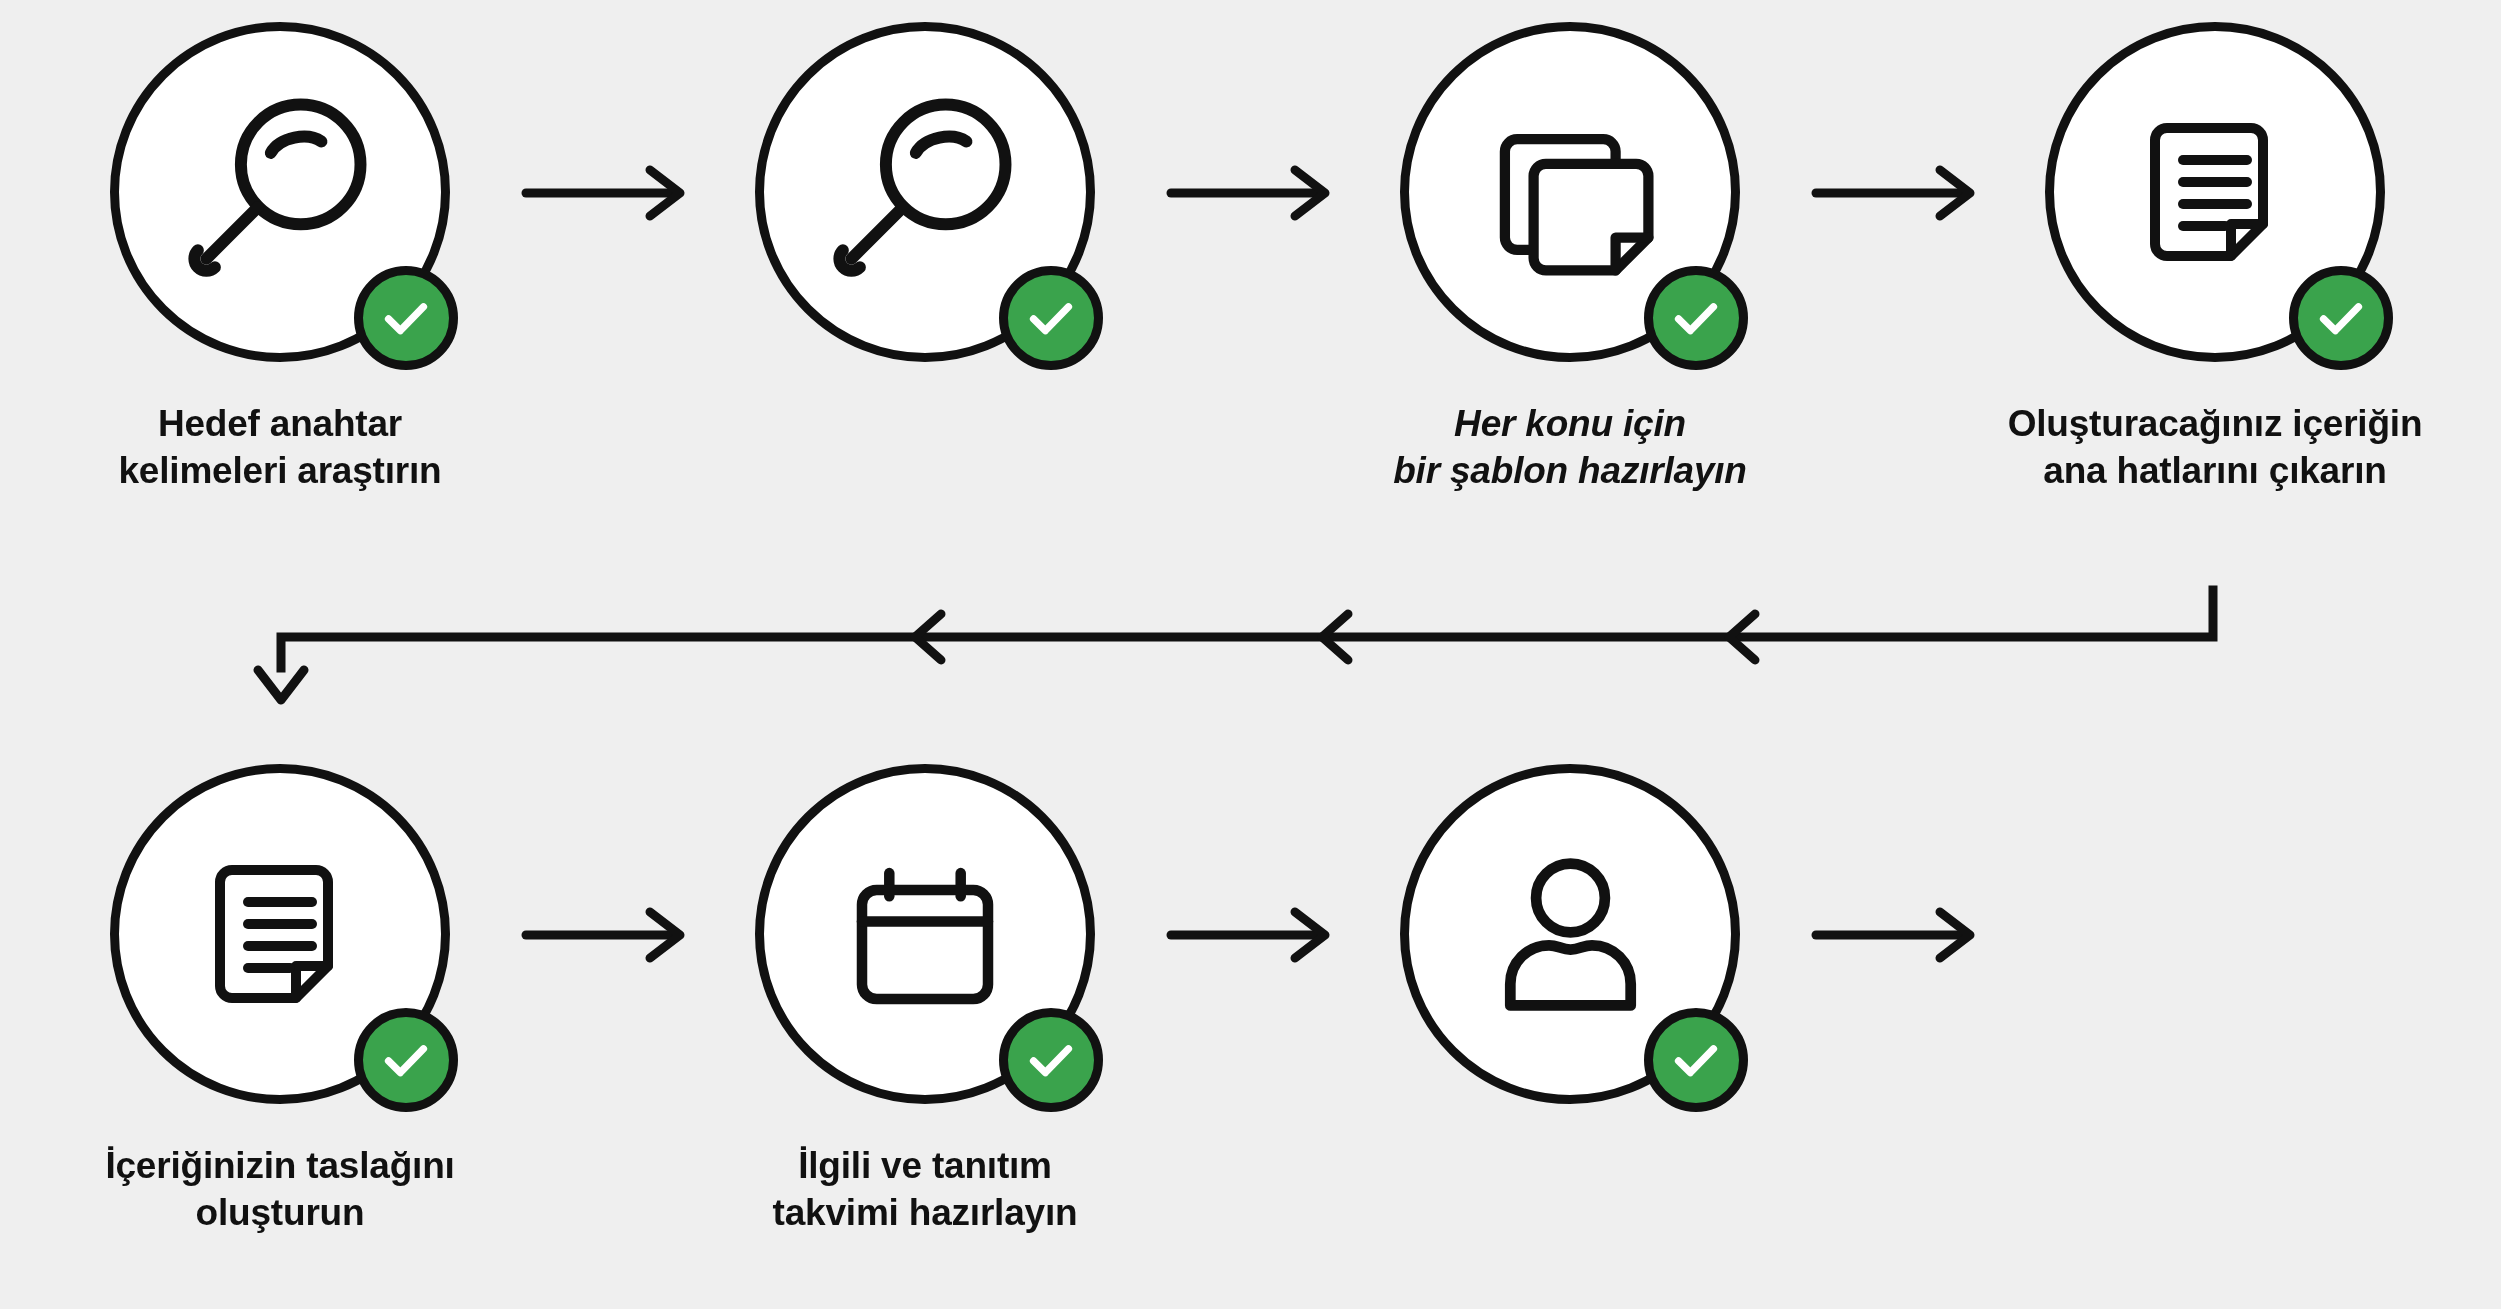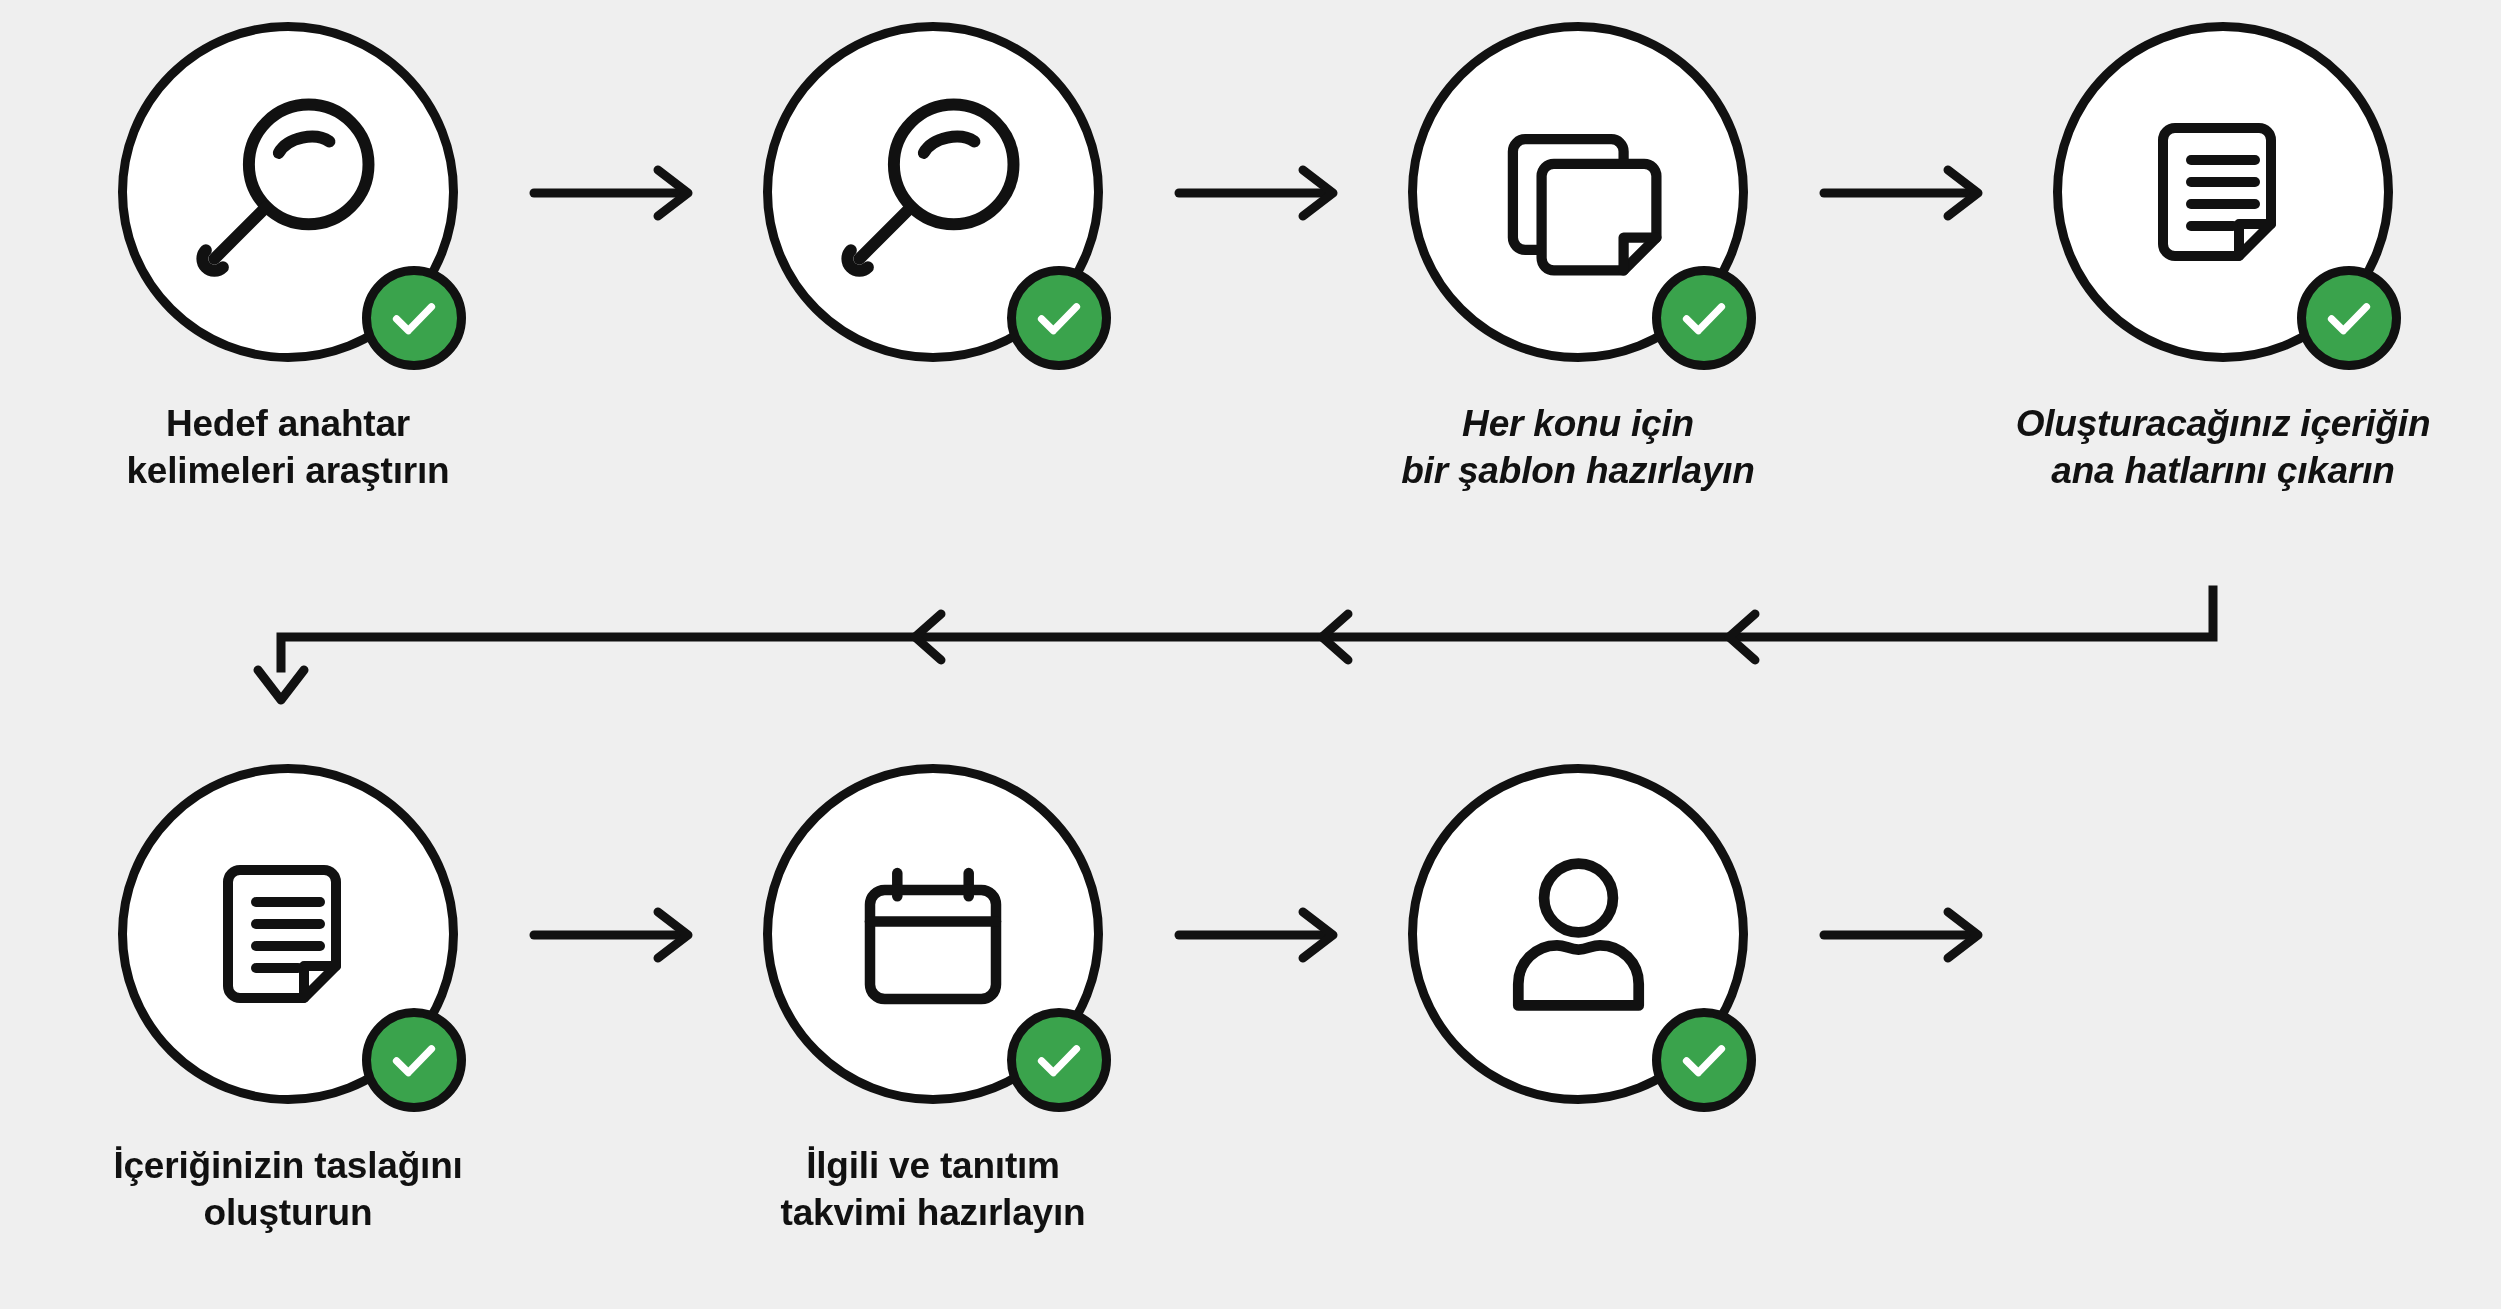--- a/index.html
+++ b/index.html
@@ -6,37 +6,37 @@
   html,body{margin:0;padding:0;}
   body{
     width:2501px;height:1309px;
     background:#efefef;
     font-family:"Liberation Sans", sans-serif;
     overflow:hidden;
     position:relative;
   }
   #canvas{position:absolute;left:0;top:0;width:2501px;height:1309px;}
 
-  .flow-row{position:absolute;left:8px;width:2381px;height:560px;}
+  .flow-row{position:absolute;left:0;width:2381px;height:560px;}
   .row-top{top:18px;}
   .row-bottom{top:760px;}
 
   .step{
     position:absolute;
     width:560px;
     top:0;
     display:flex;
     flex-direction:column;
     align-items:center;
   }
   
   .step.s0{left:0px;}
   .step.s1{left:645px;}
   .step.s2{left:1290px;font-style:italic;}
-  .step.s3{left:1935px;font-style:italic;}
+  .step.s3{left:1935px;}
 
   .badge-wrap{position:relative;width:348px;height:348px;}
 
   .circle{
     position:absolute;left:4px;top:4px;
     width:340px;height:340px;
     border-radius:50%;
     background:#ffffff;
     border:9px solid #111111;
     box-sizing:border-box;

